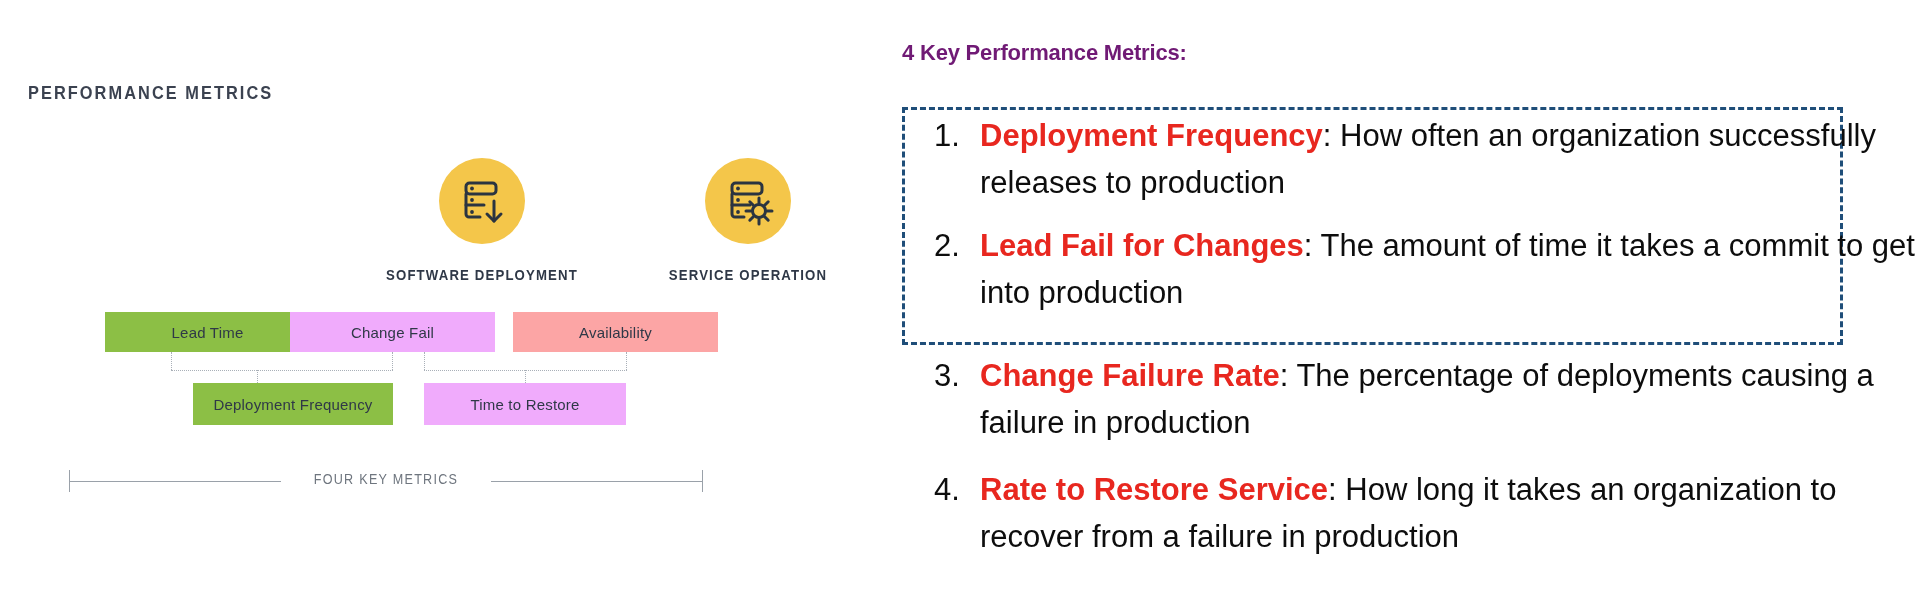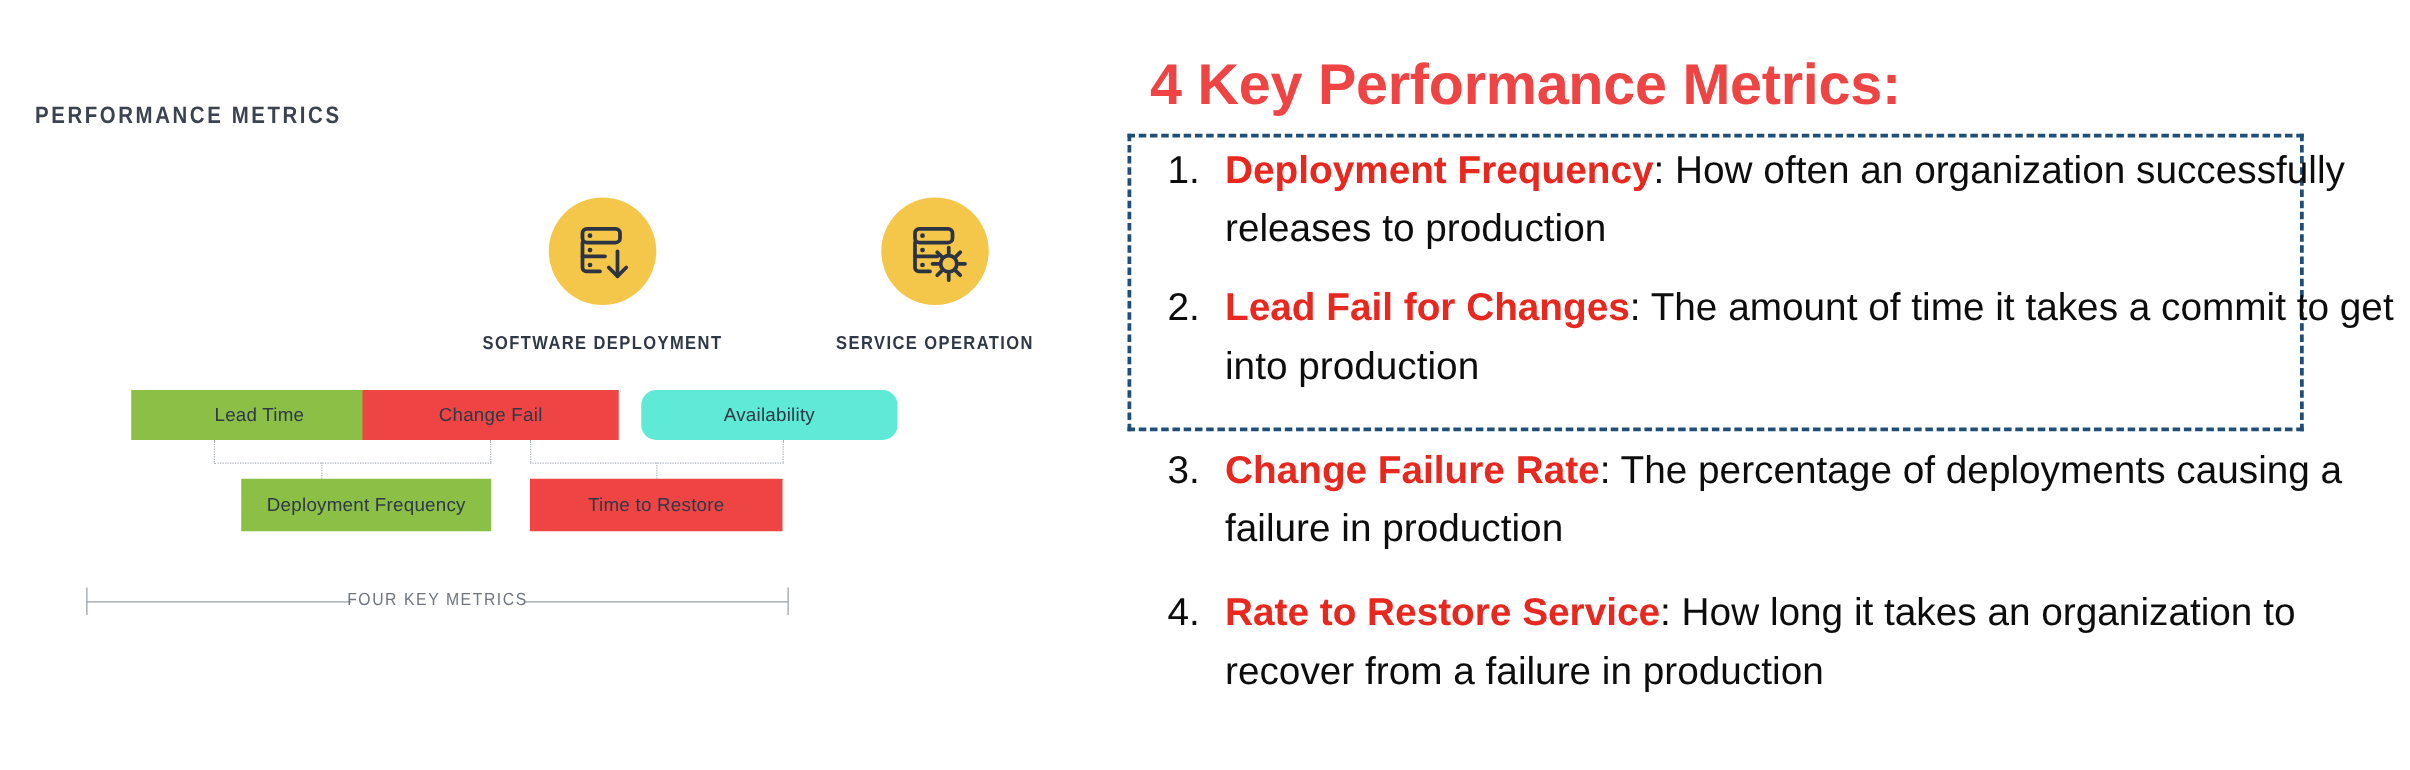--- a/index.html
+++ b/index.html
@@ -79,22 +79,22 @@
     display: flex;
     align-items: center;
     justify-content: center;
     font-size: 15px;
     color: #2f3847;
     font-family: "Liberation Sans Narrow", "Liberation Sans", sans-serif;
     letter-spacing: .2px;
     white-space: nowrap;
   }
   .bar.green { background: #8cbf45; margin-left: 36px; }
-  .bar.blue  { background: #ef4444; }
-  .bar.grey  { background: #5eead4; border-radius: 12px; }
+  .bar.blue  { background: #f0abfc; }
+  .bar.grey  { background: #fca5a5; }
 
   #bar-lead-time     { left:  69px; top: 312px; width: 205px; height: 40px; }
   #bar-change-fail   { left: 290px; top: 312px; width: 205px; height: 40px; }
   #bar-availability  { left: 513px; top: 312px; width: 205px; height: 40px; }
   #bar-deploy-freq   { left: 157px; top: 383px; width: 200px; height: 42px; }
   #bar-time-restore  { left: 424px; top: 383px; width: 202px; height: 42px; }
 
   
   .dot-v {
     position: absolute;
@@ -104,21 +104,21 @@
   .dot-h {
     position: absolute;
     height: 0;
     border-top: 1px dotted #a9b0b8;
   }
 
   
   #bracket {
     position: absolute;
     left: 69px; top: 470px;
-    width: 562px; height: 28px;
+    width: 634px; height: 28px;
   }
   #bracket .cap {
     position: absolute;
     top: 0; width: 0; height: 22px;
     border-left: 1px solid #9aa1a9;
   }
   #bracket .cap.left  { left: 0; }
   #bracket .cap.right { right: 0; }
   #bracket .rule {
     position: absolute;
@@ -141,25 +141,25 @@
 
   
   #right-panel {
     position: absolute;
     left: 900px; top: 0;
     width: 1028px; height: 616px;
   }
 
   #right-heading {
     position: absolute;
-    left: 20px; top: 40px;
-    font-family: "Liberation Sans Narrow", "Liberation Sans", sans-serif;
-    font-size: 46px;
+    left: 2px; top: 40px;
+    font-family: "Liberation Sans Narrow", "Liberation Sans", sans-serif;
+    font-size: 22px;
     font-weight: bold;
-    color: #ef4444;
+    color: #701a75;
     letter-spacing: -0.2px;
     white-space: nowrap;
   }
 
   #dashed-box {
     position: absolute;
     left: 2px; top: 107px;
     width: 941px; height: 238px;
     border: 3px dashed #1f4e79;
   }

